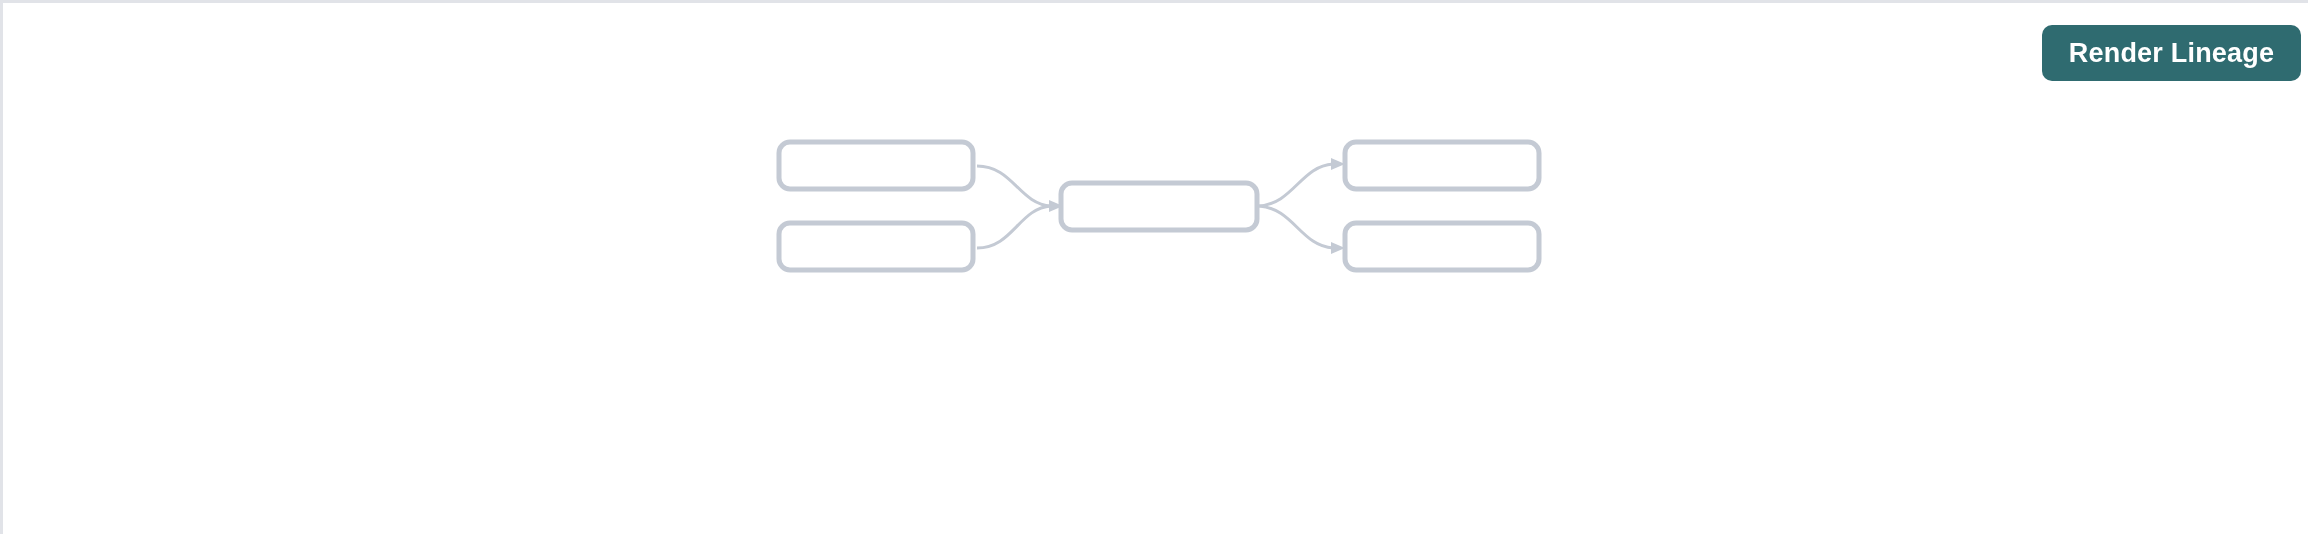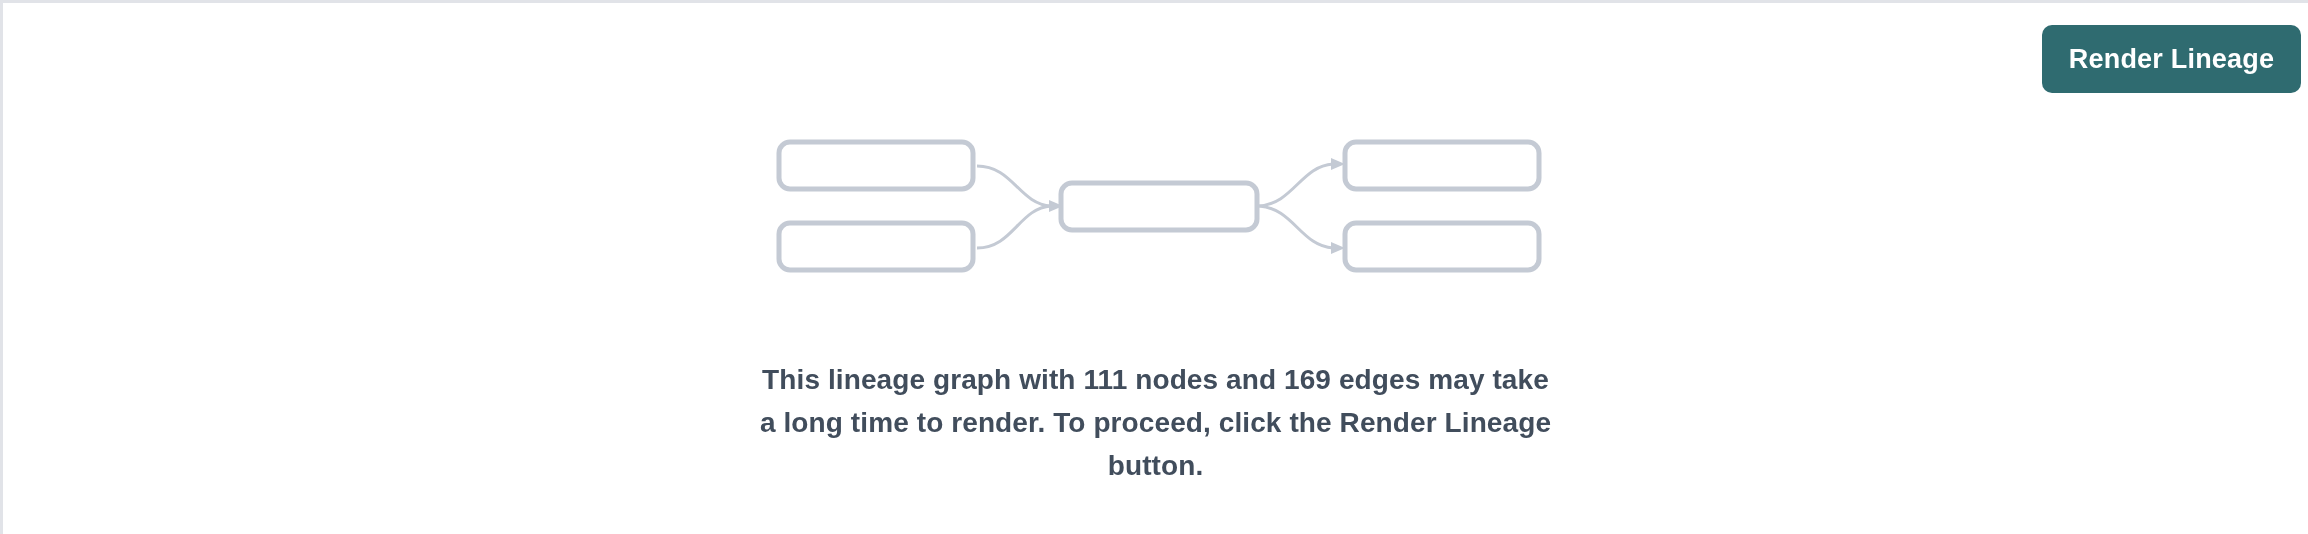--- a/index.html
+++ b/index.html
@@ -22,21 +22,21 @@
     border-top: 3px solid #e1e3e8;
     border-left: 3px solid #e1e3e8;
   }
 
   
   .render-btn {
     position: absolute;
     top: 22px;
     left: 2039px;
     width: 259px;
-    height: 68px;
+    height: 56px;
     background: #2f6b70;
     color: #ffffff;
     border: none;
     border-radius: 10px;
     font-family: "Liberation Sans", sans-serif;
     font-size: 27px;
     font-weight: bold;
     letter-spacing: 0.2px;
     cursor: pointer;
     display: flex;
@@ -126,16 +126,15 @@
         <polygon class="edge-arrow" points="558,114 572,120 558,126"></polygon>
 
         <rect class="node-box" x="6" y="14" width="194" height="47" rx="11" ry="11"></rect>
         <rect class="node-box" x="6" y="95" width="194" height="47" rx="11" ry="11"></rect>
         <rect class="node-box" x="288" y="55" width="196" height="47" rx="11" ry="11"></rect>
         <rect class="node-box" x="572" y="14" width="194" height="47" rx="11" ry="11"></rect>
         <rect class="node-box" x="572" y="95" width="194" height="47" rx="11" ry="11"></rect>
       </svg>
     </div>
 
-    <p class="empty-message">This lineage graph with 111 nodes and 169 edges may take a long time to render. To proceed, click the Render Lineage button.</p>
 
   </div>
 </div>
 
 </body></html>

